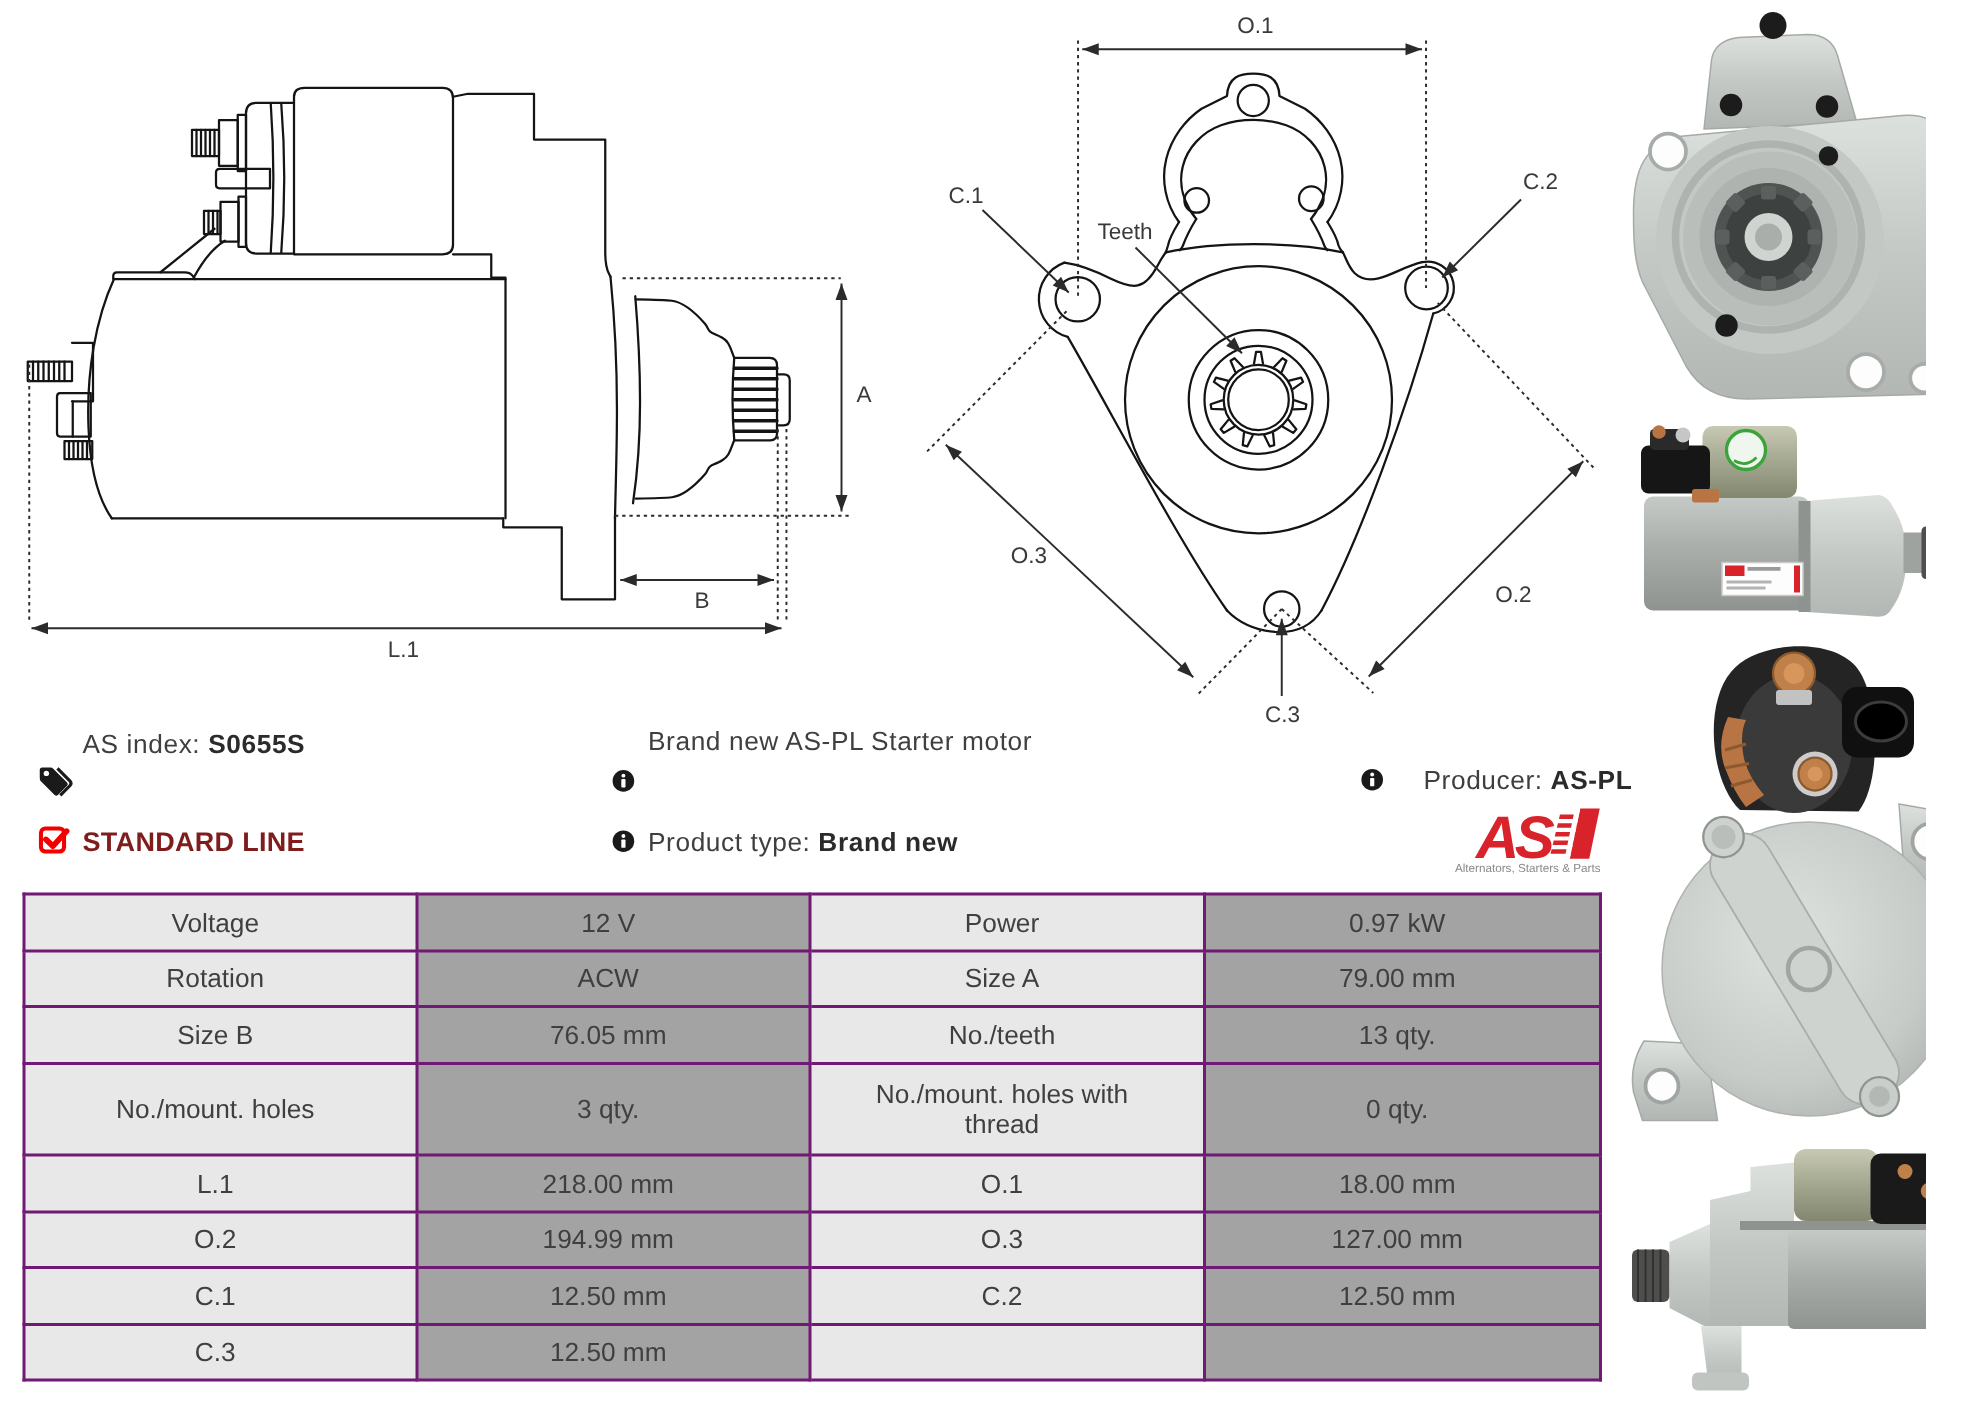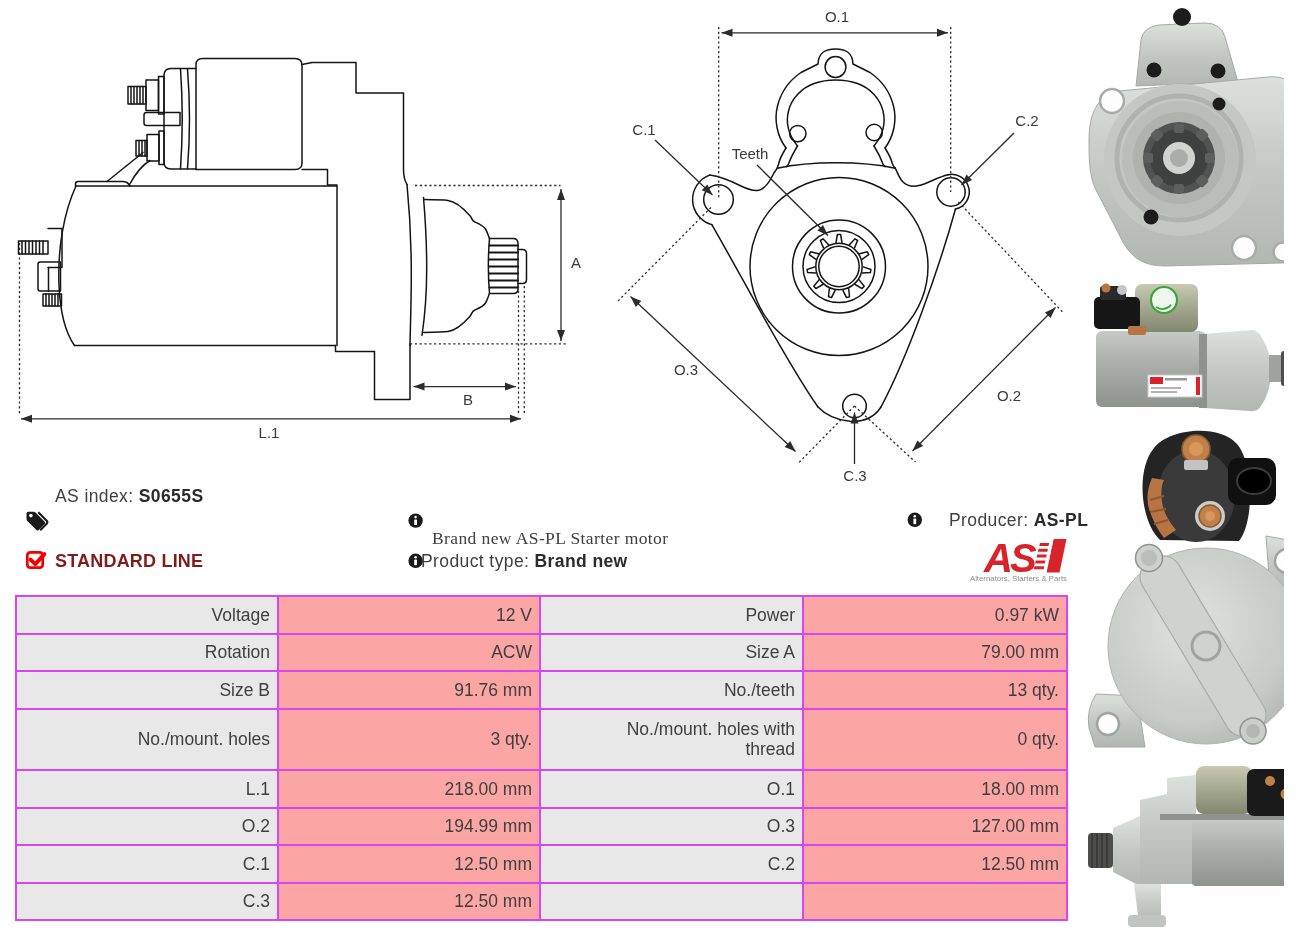--- a/index.html
+++ b/index.html
@@ -2,23 +2,23 @@
 <html><head>
 <meta charset="utf-8">
 <style>
 html,body{margin:0;padding:0;background:#fff;}
 #page{position:relative;width:1284px;height:936px;background:#fff;font-family:"Liberation Sans",sans-serif;overflow:hidden;}
 #gfx{position:absolute;left:0;top:0;}
 .inforow{position:absolute;font-size:17.5px;color:#3f3f3f;white-space:nowrap;letter-spacing:0.4px;}
 .inforow b{color:#2b2b2b;}
 #stdline{color:#7f1d1d;font-weight:bold;font-size:18px;letter-spacing:0.2px;}
 #spectable{position:absolute;left:15px;top:595px;width:1051px;border-collapse:collapse;table-layout:fixed;font-size:17.5px;color:#3f3f3f;}
-#spectable td{border:2px solid #d946ef;padding:0 8px 0 0;text-align:right;vertical-align:middle;line-height:1.15;}
+#spectable td{border:2px solid #701a75;padding:0 8px 0 0;text-align:center;vertical-align:middle;line-height:1.15;}
 #spectable td.lab{background:#e8e8e8;padding-right:7px;}
-#spectable td.val{background:#fca5a5;padding-right:7px;}
+#spectable td.val{background:#a3a3a3;padding-right:7px;}
 #spectable tr{height:37.5px;}
 #spectable tr.tall{height:61.5px;}
 </style>
 </head>
 <body>
 <div id="page">
 <svg id="gfx" width="1313" height="936" viewBox="0 0 1313 936">
 <defs>
 <linearGradient id="met1" x1="0" y1="0" x2="0" y2="1">
 <stop offset="0" stop-color="#dde1de"></stop>
@@ -317,22 +317,22 @@
 <path d="M1034.4,566.2 L1048,566.2 L1047.3,569.2 L1033.7,569.2 z"></path>
 <path d="M1053.5,539 L1066.5,539 L1059.5,572.5 L1046.5,572.5 z"></path>
 <path d="M1050,539 L1053.5,539 L1046.5,572.5 L1043,572.5 z" fill="#fff"></path>
 </g>
 <text x="1067" y="581" font-size="7.8" fill="#8a8a8a" text-anchor="end" font-family="Liberation Sans, sans-serif">Alternators, Starters &amp; Parts</text>
 </g>
 </svg>
 
 <div class="inforow" style="left:55px;top:486px;">AS index: <b>S0655S</b></div>
 <div class="inforow" id="stdline" style="left:55px;top:551px;">STANDARD LINE</div>
-<div class="inforow" style="left:432px;top:528px;font-family:Liberation Serif, serif;">Brand new AS-PL Starter motor</div>
-<div class="inforow" style="left:421px;top:551px;">Product type: <b>Brand new</b></div>
+<div class="inforow" style="left:432px;top:484px;">Brand new AS-PL Starter motor</div>
+<div class="inforow" style="left:432px;top:551px;">Product type: <b>Brand new</b></div>
 <div class="inforow" style="left:932px;top:510px;margin-left:17px;">Producer: <b>AS-PL</b></div>
 
 <table id="spectable">
 <colgroup>
         <col style="width:262px">
         <col style="width:262px">
         <col style="width:263px">
         <col style="width:264px">
       </colgroup>
 <tbody>
@@ -343,21 +343,21 @@
           <td class="val">0.97 kW</td>
         </tr>
 <tr>
           <td class="lab">Rotation</td>
           <td class="val">ACW</td>
           <td class="lab">Size A</td>
           <td class="val">79.00 mm</td>
         </tr>
 <tr>
           <td class="lab">Size B</td>
-          <td class="val">91.76 mm</td>
+          <td class="val">76.05 mm</td>
           <td class="lab">No./teeth</td>
           <td class="val">13 qty.</td>
         </tr>
 <tr class="tall">
           <td class="lab">No./mount. holes</td>
           <td class="val">3 qty.</td>
           <td class="lab">No./mount. holes with<br>thread</td>
           <td class="val">0 qty.</td>
         </tr>
 <tr>

